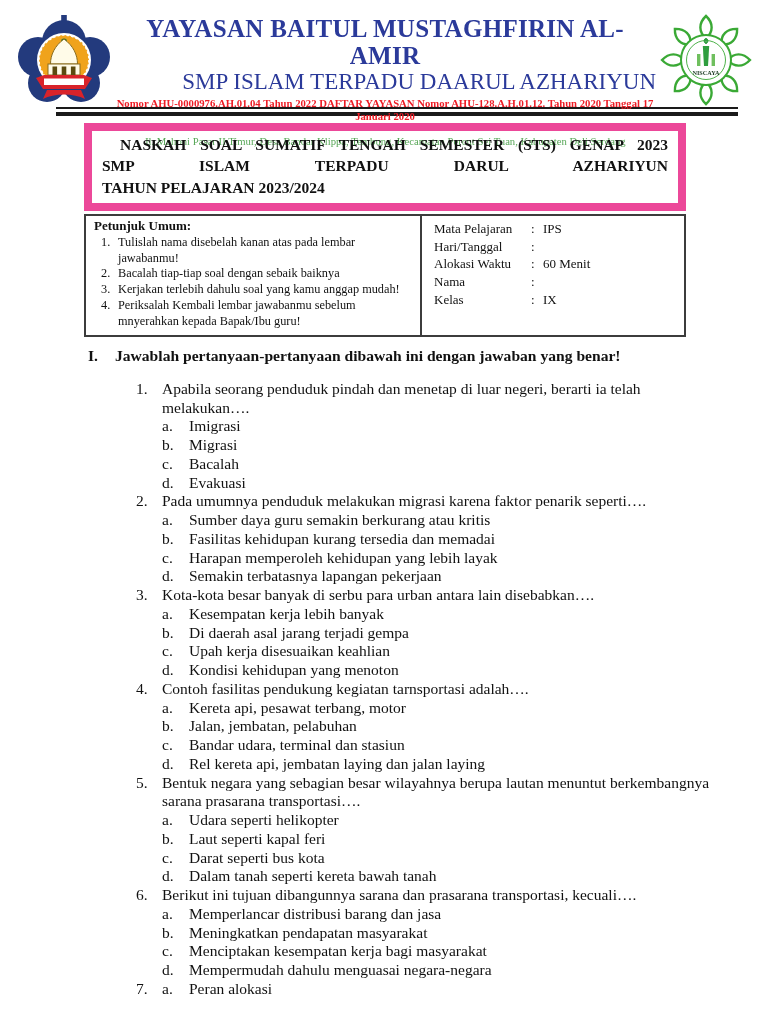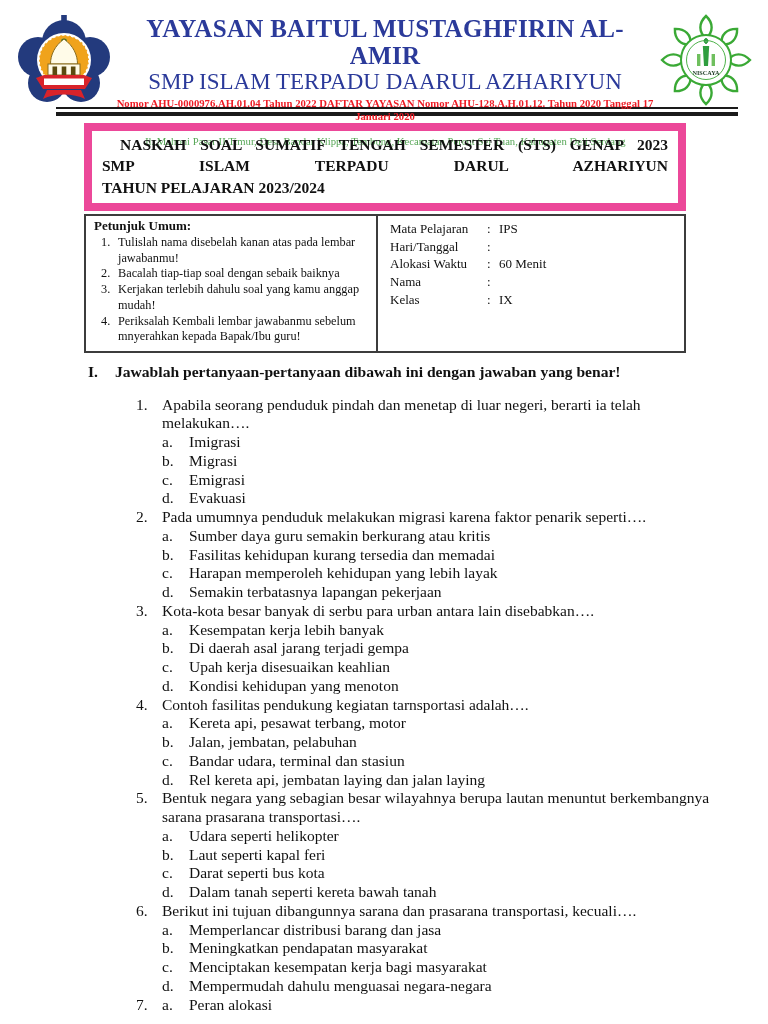--- a/index.html
+++ b/index.html
@@ -6,34 +6,34 @@
   .page{
     width:768px;height:1024px;background:#ffffff;position:relative;
     font-family:"Liberation Serif", serif;color:#111;overflow:hidden;
   }
   
   .letterhead{display:flex;align-items:flex-start;padding:14px 12px 0 14px;height:90px;}
   .logo{width:100px;height:92px;flex:0 0 auto;}
   .logo svg{width:100%;height:100%;display:block;}
   .head-text{flex:1;text-align:center;padding-top:1px;min-width:0;}
   .org{font-size:25px;font-weight:700;color:#2b3a9a;line-height:1.08;letter-spacing:.3px;}
-  .school{font-size:23px;color:#2b3a9a;line-height:1.12;}
+  .school{font-size:23px;color:#2b3a9a;line-height:1.12;text-align:right;}
   .reg{font-size:10.7px;font-weight:700;color:#ee1c25;margin-top:2px;line-height:1.25;}
   .addr{font-size:10.7px;color:#58a758;margin-top:11px;line-height:1.25;}
   .rule{margin:3px 30px 0 56px;border-top:2px solid #1a1a1a;border-bottom:4px solid #1a1a1a;height:3px;}
   
   .title-box{
     margin:7px 82px 0 84px;border:8px solid #ec4899;padding:3px 10px 5px 10px;
     font-weight:700;font-size:15.5px;line-height:1.38;
   }
   .t-just{text-align:justify;text-align-last:justify;}
   .t-indent{text-indent:18px;}
   
   .info-box{margin:3px 82px 0 84px;border:2px solid #3c3c3c;display:flex;}
-  .petunjuk{width:292px;flex:0 0 auto;border-right:2px solid #3c3c3c;padding:2px 8px 6px 8px;box-sizing:border-box;}
+  .petunjuk{width:336px;flex:0 0 auto;border-right:2px solid #3c3c3c;padding:2px 8px 6px 8px;box-sizing:border-box;}
   .pt-title{font-weight:700;font-size:13px;line-height:1.3;}
   .instr-row{display:grid;grid-template-columns:17px 1fr;font-size:12.3px;line-height:1.28;margin-left:7px;}
   .meta{flex:1;padding:4px 8px 4px 12px;font-size:13px;line-height:1.36;}
   .meta-row{display:grid;grid-template-columns:97px 12px 1fr;}
   
   .section-heading{margin:9px 30px 0 88px;display:flex;gap:17px;font-weight:700;font-size:15.6px;line-height:1.25;}
   
   .questions{margin:14px 52px 0 136px;font-size:15.5px;line-height:1.21;}
   .question{display:grid;grid-template-columns:26px 1fr;}
   .option{display:grid;grid-template-columns:27px 1fr;}
@@ -169,21 +169,21 @@
     <div class="option">
     <span>a.</span>
     <span>Imigrasi</span>
   </div>
           <div class="option">
     <span>b.</span>
     <span>Migrasi</span>
   </div>
           <div class="option">
     <span>c.</span>
-    <span>Emigrasi</span>
+    <span>Bacalah</span>
   </div>
           <div class="option">
     <span>d.</span>
     <span>Evakuasi</span>
   </div>
         </div>
   </div>
       <div class="question">
     <span class="qnum">2.</span>
     <div class="qbody">

